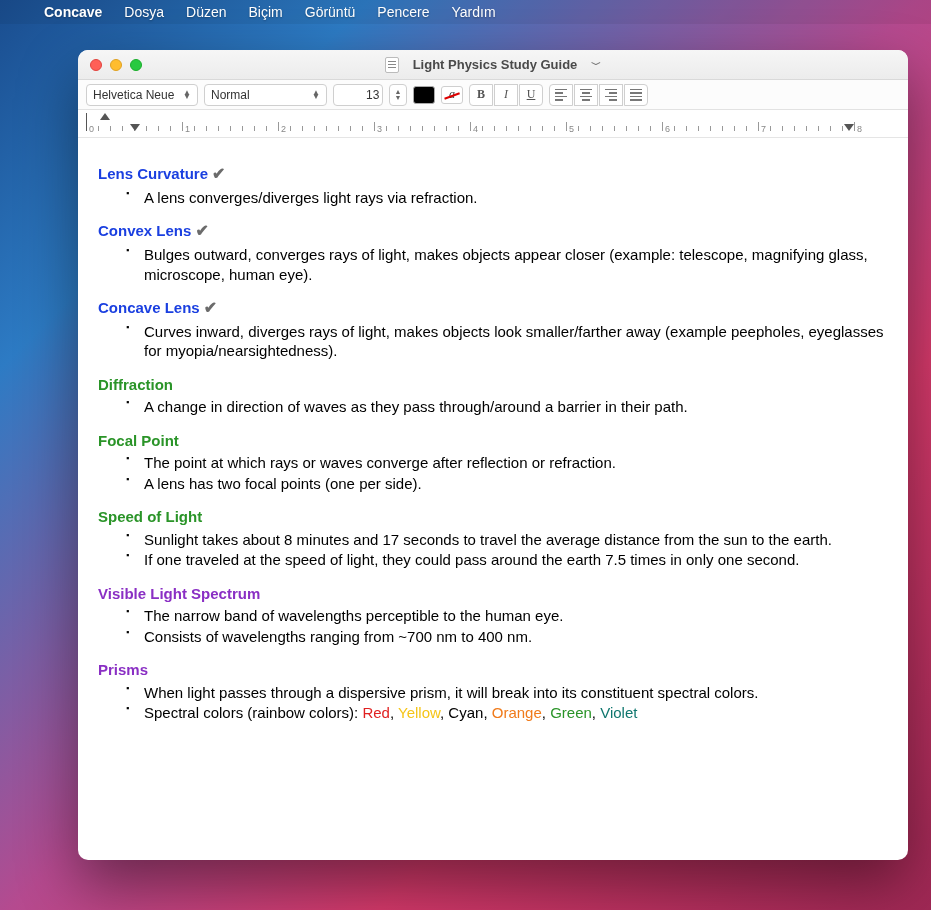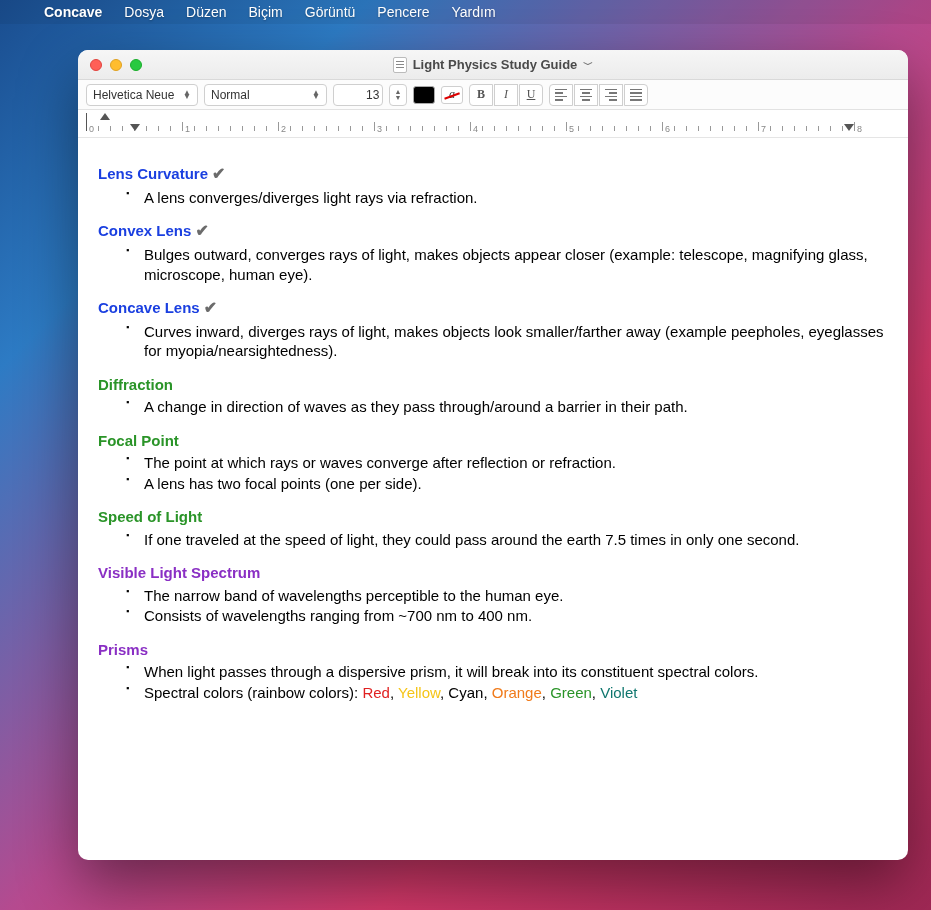--- a/index.html
+++ b/index.html
@@ -47,21 +47,21 @@
     border-bottom: 1px solid #d9d9d9;
     display: flex;
     align-items: center;
     position: relative;
   }
   .traffic { display:flex; gap:8px; position:absolute; left:12px; }
   .dot { width:12px; height:12px; border-radius:50%; }
   .dot.red{background:#ff5f57;border:0.5px solid #e0443e;}
   .dot.yellow{background:#ffbd2e;border:0.5px solid #dea123;}
   .dot.green{background:#28c940;border:0.5px solid #1aad2b;}
-  .title-center{margin:16px auto;display:flex;align-items:center;gap:6px;font-size:13px;color:#4a4a4a;font-weight:600;}
+  .title-center{margin:16px auto;display:flex;align-items:center;gap:14px;font-size:13px;color:#4a4a4a;font-weight:600;}
   .title-center .chev{font-size:10px;color:#777;}
   .doc-icon{width:14px;height:16px;background:#fff;border:1px solid #bbb;border-radius:2px;position:relative;}
   .doc-icon::after{content:"";position:absolute;left:2px;top:3px;width:8px;height:1.5px;background:#888;box-shadow:0 3px 0 #888,0 6px 0 #888;}
 
   .toolbar{height:30px;background:#fcfcfc;border-bottom:1px solid #e2e2e2;display:flex;align-items:center;padding:0 8px;gap:6px;font-size:12px;color:#333;}
   .tb-select{display:flex;align-items:center;justify-content:space-between;height:22px;border:1px solid #cfcfcf;border-radius:4px;background:#fff;padding:0 6px;}
   .tb-select .updown{font-size:8px;line-height:4px;color:#666;display:flex;flex-direction:column;}
   .tb-select.font{width:112px;}
   .tb-select.style{width:123px;}
   .tb-select.size{width:50px;padding-left:32px;}
@@ -316,20 +316,21 @@
       <div class="section">
         <div class="heading green"><span>Focal Point</span></div>
         <ul>
           <li>The point at which rays or waves converge after reflection or refraction.</li>
           <li>A lens has two focal points (one per side).</li>
         </ul>
       </div>
       <div class="section">
         <div class="heading green"><span>Speed of Light</span></div>
         <ul>
+          <li>Sunlight takes about 8 minutes and 17 seconds to travel the average distance from the sun to the earth.</li>
           <li>If one traveled at the speed of light, they could pass around the earth 7.5 times in only one second.</li>
         </ul>
       </div>
       <div class="section">
         <div class="heading purple"><span>Visible Light Spectrum</span></div>
         <ul>
           <li>The narrow band of wavelengths perceptible to the human eye.</li>
           <li>Consists of wavelengths ranging from ~700 nm to 400 nm.</li>
         </ul>
       </div>

